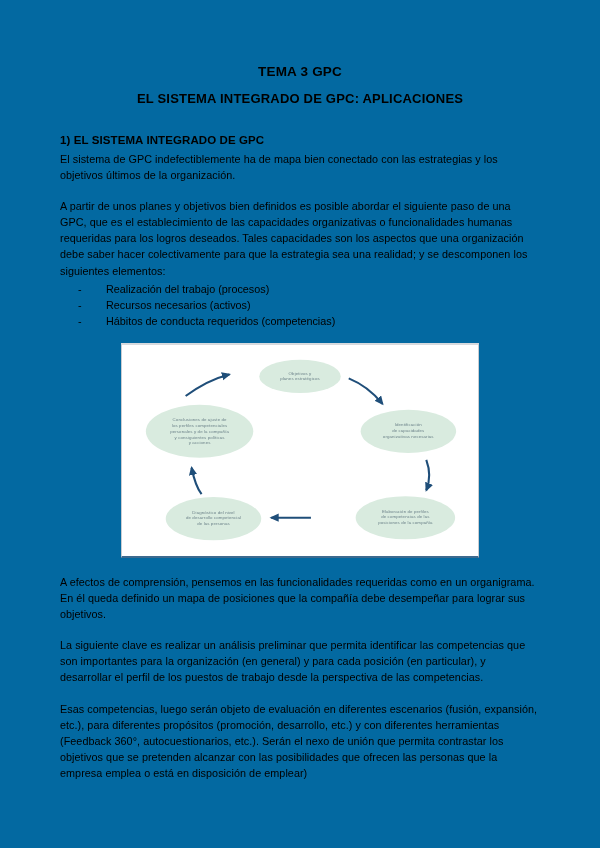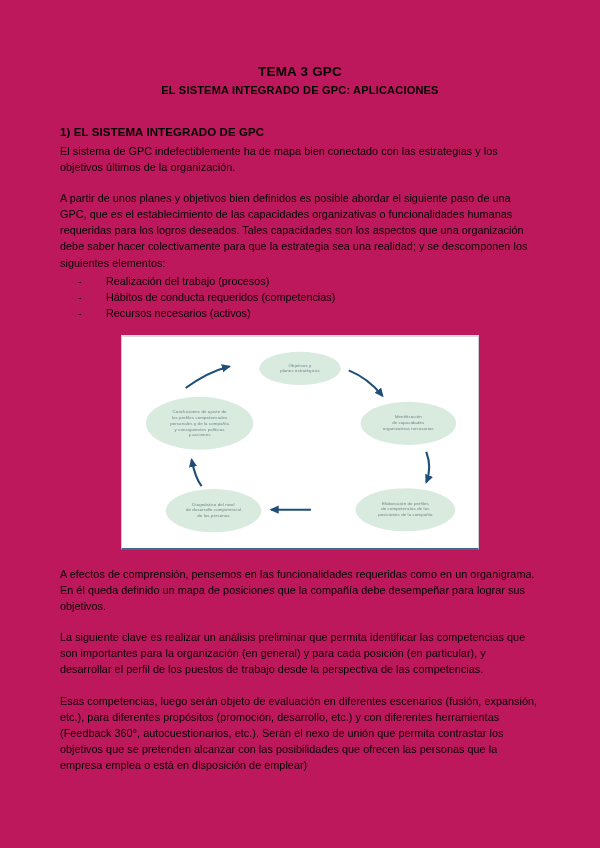--- a/index.html
+++ b/index.html
@@ -13,42 +13,42 @@
     height: 848px;
     font-family: "Liberation Sans", sans-serif;
     color: #000000;
     overflow: hidden;
   }
 
   .page {
     position: relative;
     width: 600px;
     height: 848px;
-    background: #be185d;
+    background: #0369a1;
     box-sizing: border-box;
     padding: 62px 60px 40px 60px;
   }
 
   
   .doc-title-block {
     text-align: center;
     margin: 0 0 26px 0;
   }
   .doc-title-line1 {
     font-size: 13.5px;
     font-weight: bold;
     letter-spacing: 0.2px;
     line-height: 19px;
   }
   .doc-title-line2 {
-    font-size: 11px;
+    font-size: 13px;
     font-weight: bold;
     letter-spacing: 0.2px;
     line-height: 19px;
-    margin-top: 0;
+    margin-top: 8px;
   }
 
   .section-heading {
     font-size: 11.5px;
     font-weight: bold;
     text-align: left;
     margin: 0 0 5px 0;
     letter-spacing: 0.1px;
   }
 
@@ -139,22 +139,22 @@
   </div>
 
   <div class="section-heading">1)  EL SISTEMA INTEGRADO DE GPC</div>
 
   <p class="body-par">El sistema de GPC indefectiblemente ha de mapa bien conectado con las estrategias y los objetivos últimos de la organización.</p>
 
   <p class="body-par tight">A partir de unos planes y objetivos bien definidos es posible abordar el siguiente paso de una GPC, que es el establecimiento de las capacidades organizativas o funcionalidades humanas requeridas para los logros deseados. Tales capacidades son los aspectos que una organización debe saber hacer colectivamente para que la estrategia sea una realidad; y se descomponen los siguientes elementos:</p>
 
   <ul class="dash-list">
     <li>Realización del trabajo (procesos)</li>
+    <li>Recursos necesarios (activos)</li>
     <li>Hábitos de conducta requeridos (competencias)</li>
-    <li>Recursos necesarios (activos)</li>
   </ul>
 
   <div class="figure-wrap">
     <div class="figure-frame">
       <div class="figure-canvas">
         <svg viewBox="0 0 358 215" preserveAspectRatio="none" aria-hidden="true">
           <defs>
             <marker id="arrowhead" markerWidth="5" markerHeight="5" refX="3.6" refY="2" orient="auto">
               <path d="M0,0 L4.4,2 L0,4 z" fill="#1f4e79"></path>
             </marker>

